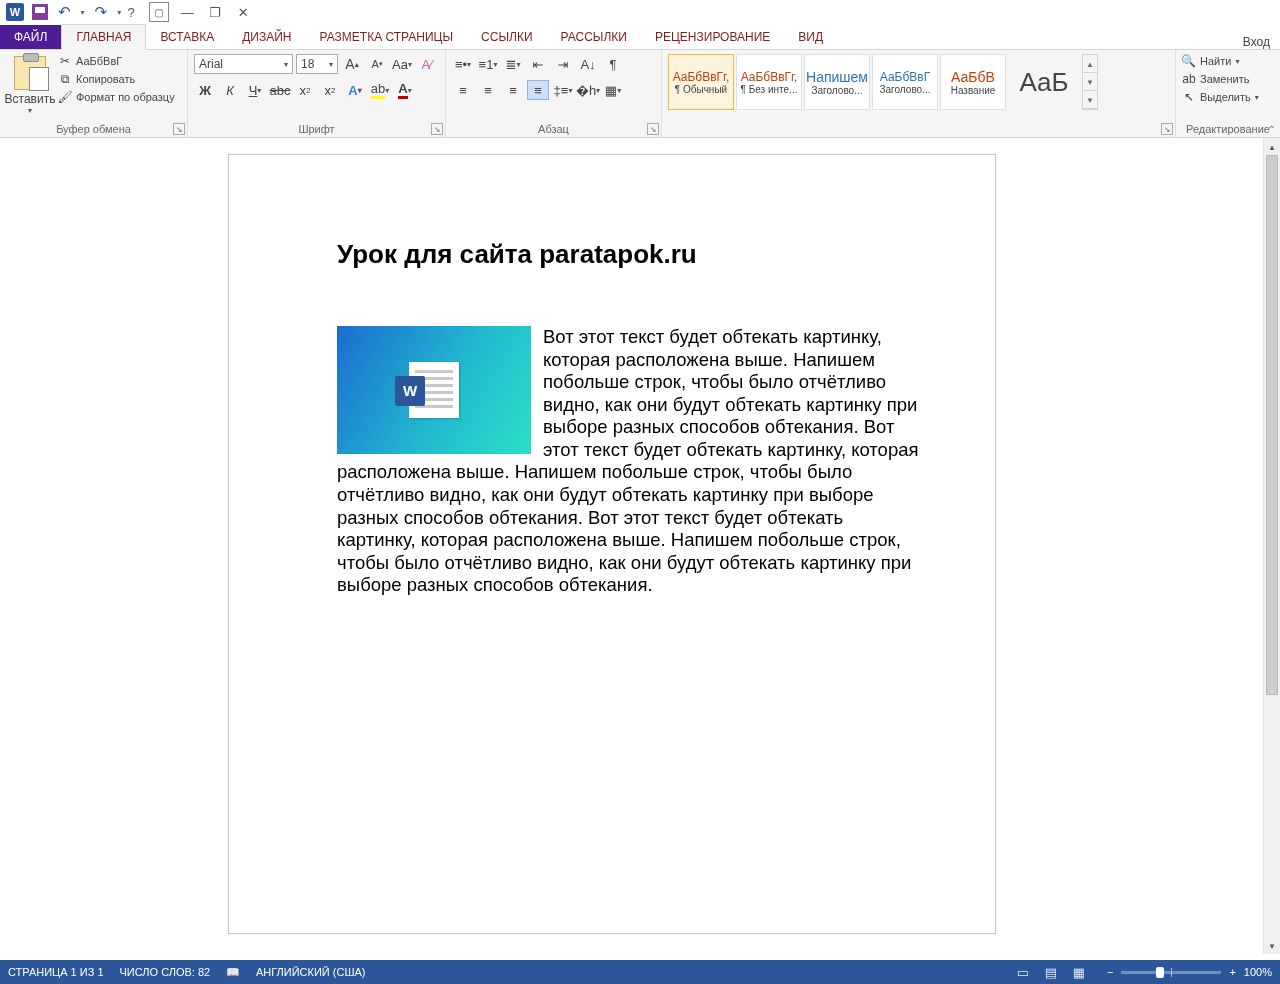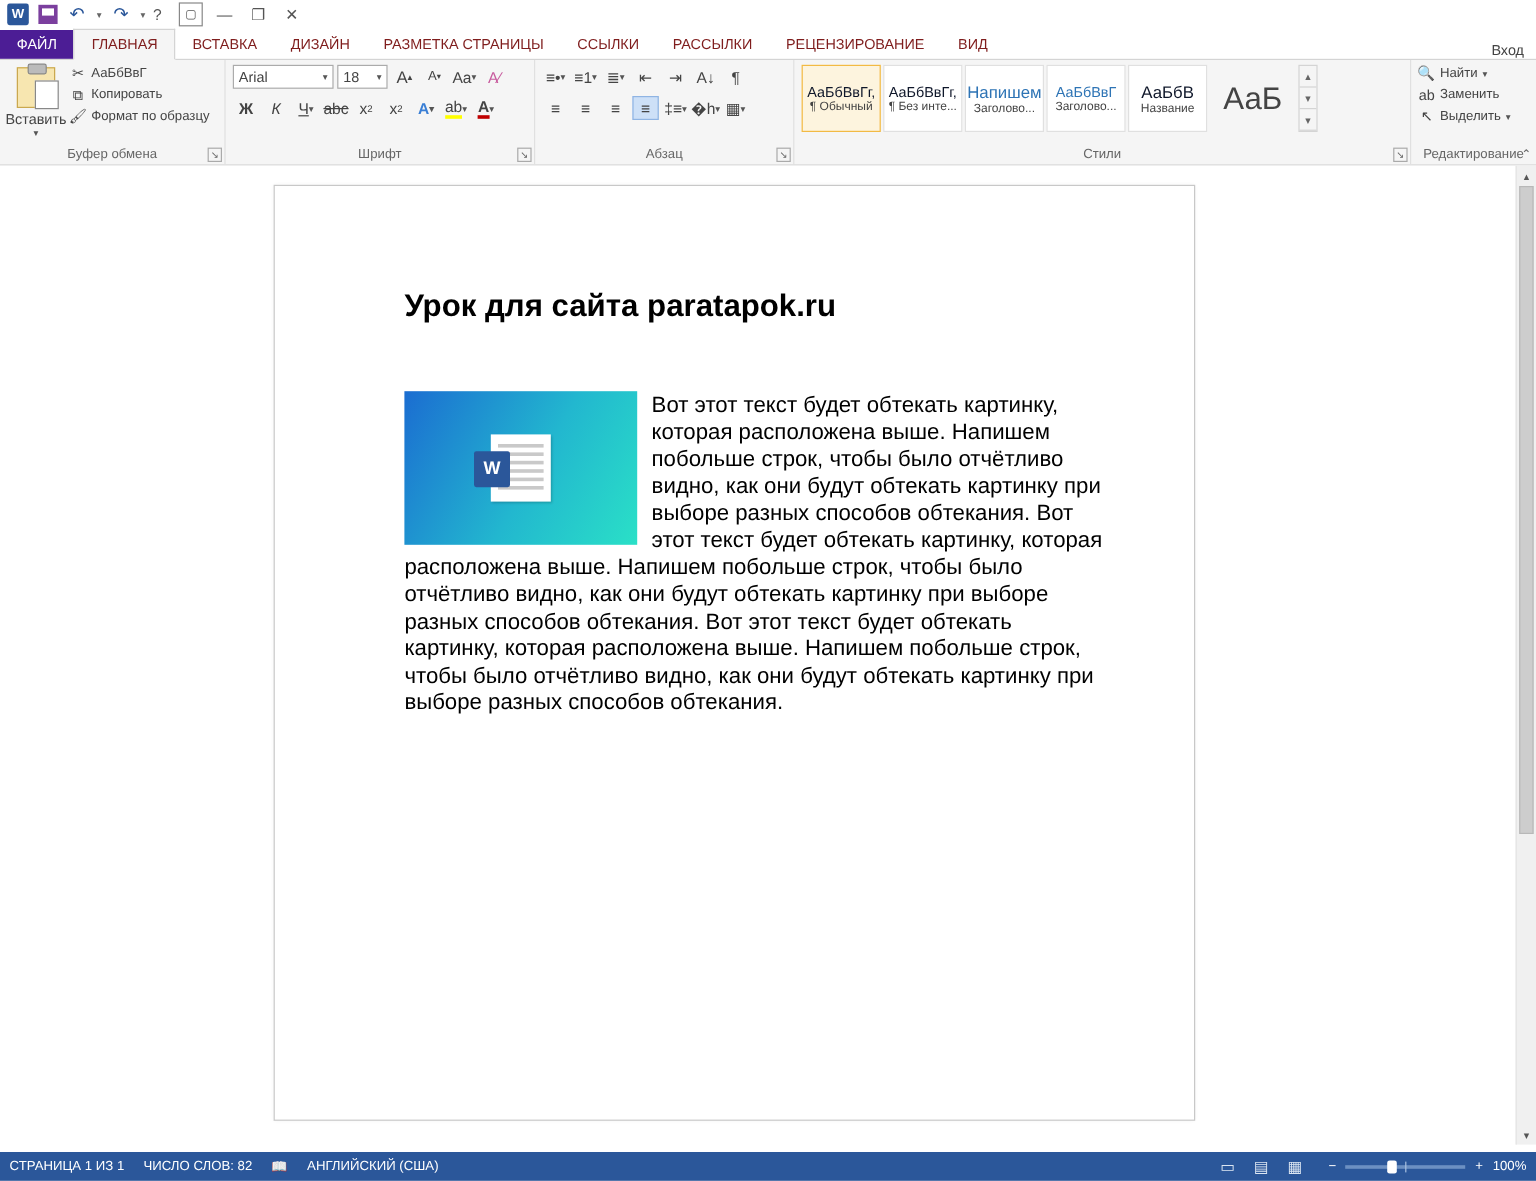--- a/index.html
+++ b/index.html
@@ -37,31 +37,31 @@
 .paste-btn { display: flex; flex-direction: column; align-items: center; width: 48px; cursor: pointer; }
 .paste-icon { width: 32px; height: 34px; background: #f7e6b0; border: 1px solid #caa84f; position: relative; margin: 2px 0; }
 .paste-icon::before { content: ""; position: absolute; top: -4px; left: 8px; width: 14px; height: 7px; background: #bbb; border: 1px solid #888; border-radius: 2px; }
 .paste-icon::after { content: ""; position: absolute; bottom: -2px; right: -4px; width: 18px; height: 22px; background: #fff; border: 1px solid #888; }
 .clip-col { display: flex; flex-direction: column; gap: 4px; padding-left: 4px; }
 .clip-row { display: flex; align-items: center; gap: 4px; font-size: 11px; color: #444; cursor: pointer; }
 .mini-icon { width: 14px; height: 14px; display: inline-flex; align-items: center; justify-content: center; font-size: 12px; }
 
 
 .font-row { display: flex; align-items: center; gap: 3px; }
-.font-name { width: 84px; height: 20px; border: 1px solid #ababab; background: #fff; font-size: 12px; padding: 0 4px; display: flex; align-items: center; justify-content: space-between; }
+.font-name { width: 99px; height: 20px; border: 1px solid #ababab; background: #fff; font-size: 12px; padding: 0 4px; display: flex; align-items: center; justify-content: space-between; }
 .font-size { width: 42px; height: 20px; border: 1px solid #ababab; background: #fff; font-size: 12px; padding: 0 4px; display: flex; align-items: center; justify-content: space-between; }
 .dd-caret { font-size: 8px; color: #555; }
 .rb { width: 22px; height: 20px; display: flex; align-items: center; justify-content: center; cursor: pointer; font-size: 13px; color: #444; border: 1px solid transparent; }
 .rb.sel { background: #cde0f7; border: 1px solid #8fb4e3; }
 .font-rows { display: flex; flex-direction: column; gap: 6px; }
 
 
 .styles-gallery { display: flex; gap: 2px; align-items: stretch; }
 .style-item { width: 66px; height: 56px; border: 1px solid #e0e0e0; background: #fff; display: flex; flex-direction: column; align-items: center; justify-content: center; cursor: pointer; font-size: 10px; }
-.style-item .preview { font-size: 12px; color: #0f172a; }
+.style-item .preview { font-size: 12px; color: #c2410c; }
 .style-item.sel { border: 1px solid #f2ba44; background: #fdf4de; }
 .style-item.blue .preview { color: #2e74b5; }
 .style-big { width: 72px; height: 56px; display: flex; align-items: center; justify-content: center; font-size: 26px; color: #444; font-family: "Calibri Light", sans-serif; }
 .style-scroll { width: 16px; display: flex; flex-direction: column; border: 1px solid #d4d4d4; }
 .style-scroll div { flex: 1; display: flex; align-items: center; justify-content: center; font-size: 9px; color: #666; border-bottom: 1px solid #d4d4d4; cursor: pointer; }
 
 
 .edit-col { display: flex; flex-direction: column; gap: 4px; }
 .edit-row { display: flex; align-items: center; gap: 4px; font-size: 11px; cursor: pointer; }
 
@@ -256,21 +256,20 @@
             <div>Название</div>
           </div>
         <div class="style-big">АаБ</div>
         <div class="style-scroll">
           <div>▴</div>
           <div>▾</div>
           <div>▾</div>
         </div>
       </div>
     </div>
-    <div class="group-label">Стили</div>
     <div class="launcher">↘</div>
   </div>
 
   <div class="group" style="width:104px;border-right:none">
     <div class="group-body">
       <div class="edit-col">
         <div class="edit-row">
             <span class="mini-icon">🔍</span>
             <span>Найти</span>
             <span class="dd-caret">▾</span>

